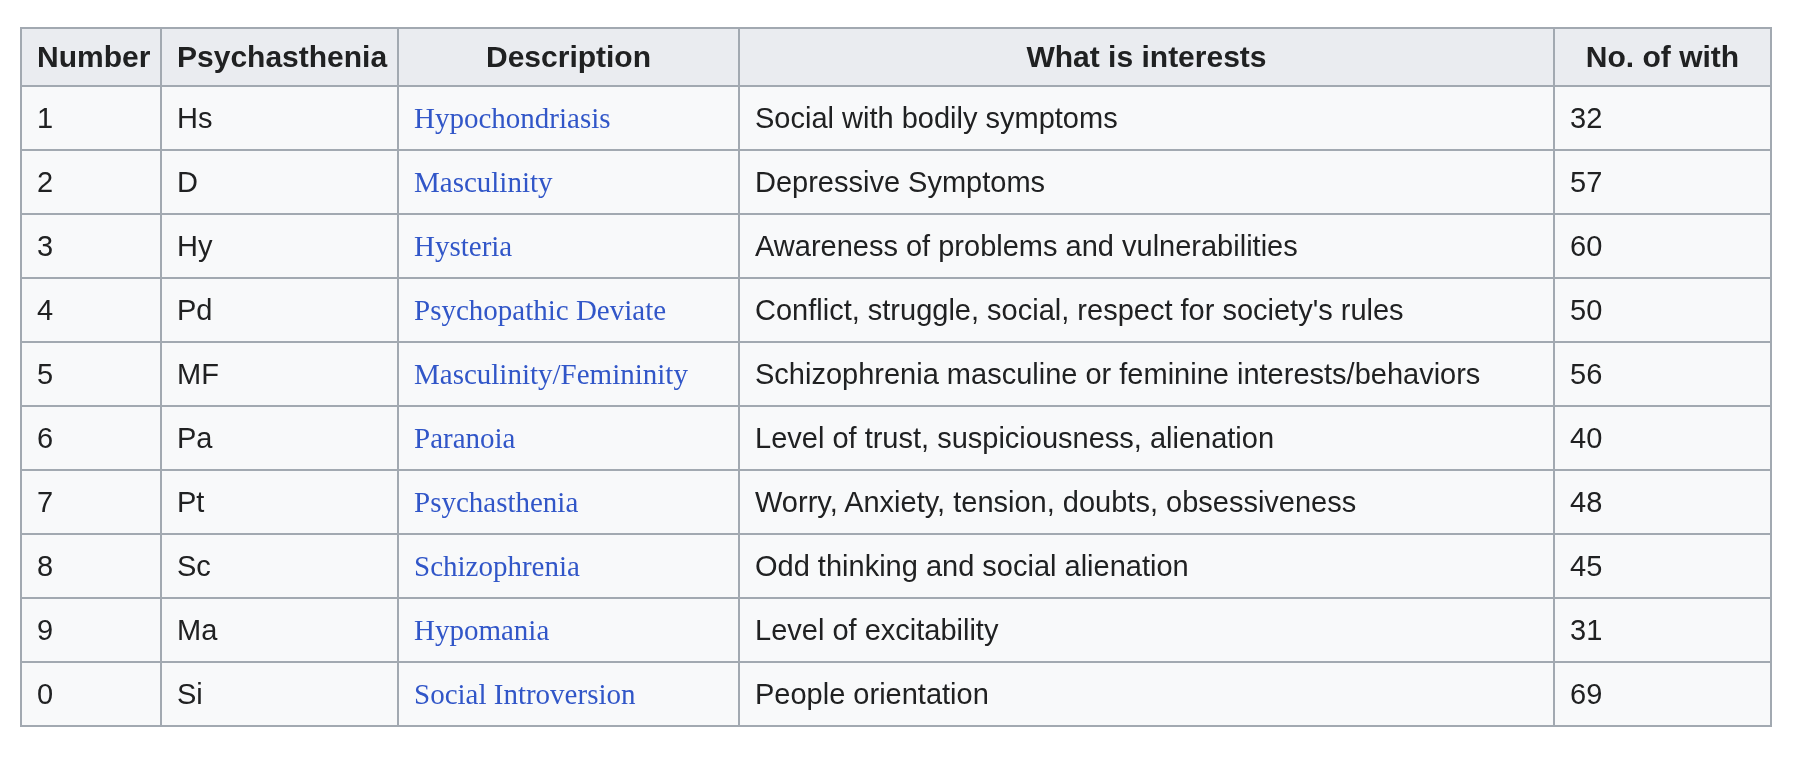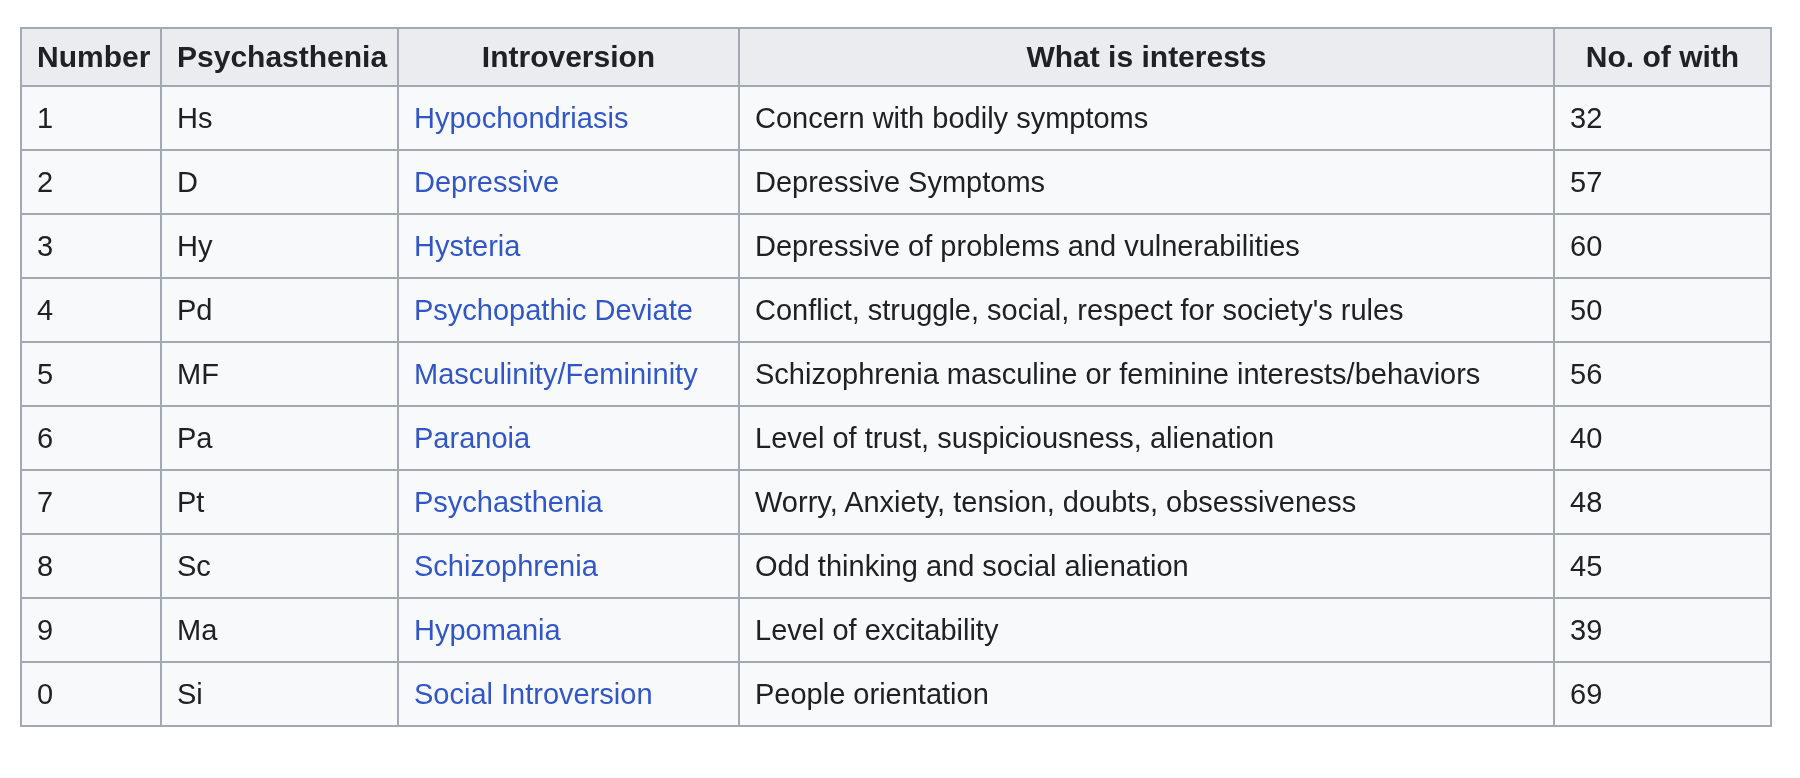--- a/index.html
+++ b/index.html
@@ -47,63 +47,64 @@
   }
   col.c-number   { width: 140px; }
   col.c-abbrev   { width: 237px; }
   col.c-desc     { width: 341px; }
   col.c-measured { width: 815px; }
   col.c-items    { width: 217px; }
   td a {
     color: var(--link, #3156c8);
     text-decoration: none;
     cursor: pointer;
+    font-family: Liberation Serif, serif;
   }
 </style>
 </head>
 <body>
 
 <div class="page">
   <table class="scales">
     <colgroup>
       <col class="c-number">
       <col class="c-abbrev">
       <col class="c-desc">
       <col class="c-measured">
       <col class="c-items">
     </colgroup>
     <thead>
       <tr>
         <th>Number</th>
         <th>Psychasthenia</th>
-        <th>Introversion</th>
+        <th>Description</th>
         <th>What is interests</th>
         <th>No. of with</th>
       </tr>
     </thead>
     <tbody>
         <tr>
           <td>1</td>
           <td>Hs</td>
           <td><a href="#">Hypochondriasis</a></td>
-          <td>Concern with bodily symptoms</td>
+          <td>Social with bodily symptoms</td>
           <td>32</td>
         </tr>
         <tr>
           <td>2</td>
           <td>D</td>
-          <td><a href="#">Depressive</a></td>
+          <td><a href="#">Masculinity</a></td>
           <td>Depressive Symptoms</td>
           <td>57</td>
         </tr>
         <tr>
           <td>3</td>
           <td>Hy</td>
           <td><a href="#">Hysteria</a></td>
-          <td>Depressive of problems and vulnerabilities</td>
+          <td>Awareness of problems and vulnerabilities</td>
           <td>60</td>
         </tr>
         <tr>
           <td>4</td>
           <td>Pd</td>
           <td><a href="#">Psychopathic Deviate</a></td>
           <td>Conflict, struggle, social, respect for society's rules</td>
           <td>50</td>
         </tr>
         <tr>
@@ -132,21 +133,21 @@
           <td>Sc</td>
           <td><a href="#">Schizophrenia</a></td>
           <td>Odd thinking and social alienation</td>
           <td>45</td>
         </tr>
         <tr>
           <td>9</td>
           <td>Ma</td>
           <td><a href="#">Hypomania</a></td>
           <td>Level of excitability</td>
-          <td>39</td>
+          <td>31</td>
         </tr>
         <tr>
           <td>0</td>
           <td>Si</td>
           <td><a href="#">Social Introversion</a></td>
           <td>People orientation</td>
           <td>69</td>
         </tr>
       </tbody>
   </table>

